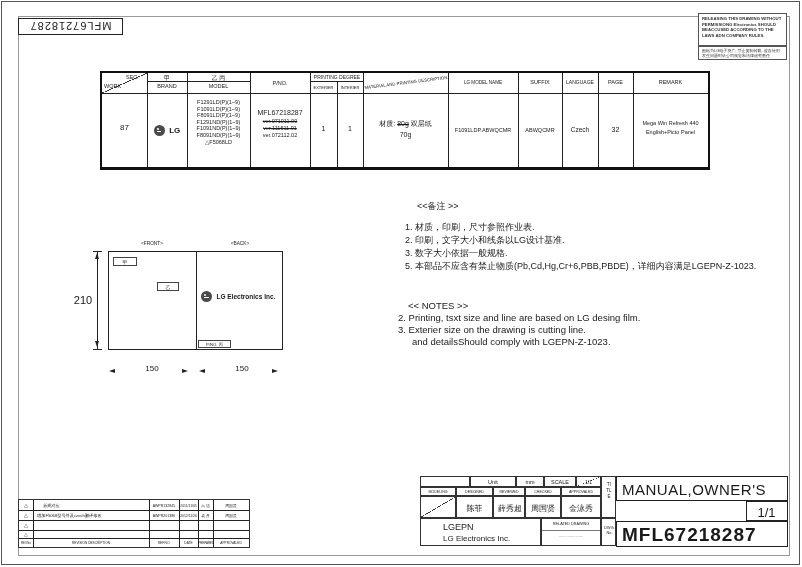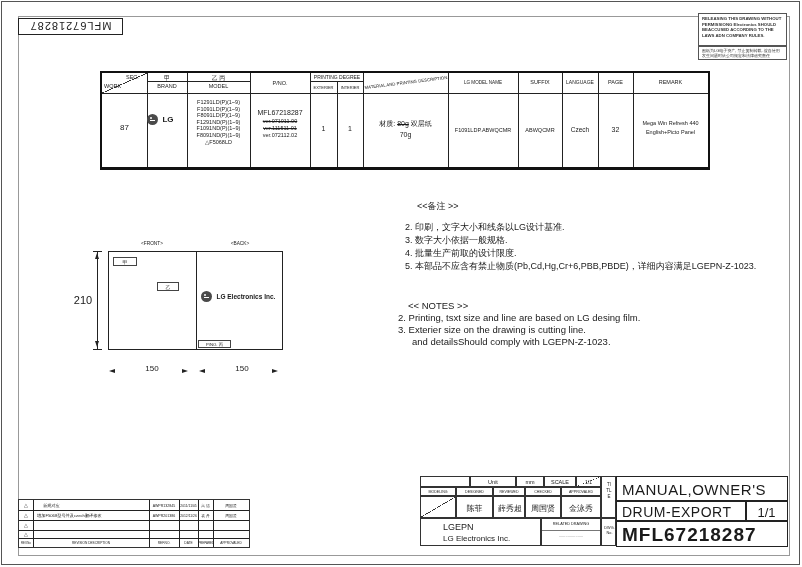--- a/index.html
+++ b/index.html
@@ -75,21 +75,21 @@
     <div class="txt ctr" style="left:235px;top:12px;width:26px;font-size:4px">INTERIER</div>
     <div class="txt ctr" style="left:258px;top:7px;width:92px;font-size:4.3px;transform:rotate(-7deg)">MATERIAL AND PRINTING DESCRIPTION</div>
     <div class="txt ctr" style="left:346px;top:7px;width:70px;font-size:4.6px">LG MODEL NAME</div>
     <div class="txt ctr" style="left:416px;top:6px;width:44px;font-size:5.5px">SUFFIX</div>
     <div class="txt ctr" style="left:460px;top:6px;width:36px;font-size:5px">LANGUAGE</div>
     <div class="txt ctr" style="left:496px;top:6px;width:35px;font-size:5.5px">PAGE</div>
     <div class="txt ctr" style="left:531px;top:6px;width:75px;font-size:5.5px">REMARK</div>
 
     <div class="txt ctr" style="left:0;top:50px;width:45px;font-size:8px">87</div>
 
-    <div class="a" style="left:45px;top:37px;width:40px;text-align:left">
+    <div class="a" style="left:45px;top:48px;width:40px;text-align:center">
       <span class="logo-circle" style="width:11px;height:11px"></span>
       <span style="font-size:8px;font-weight:bold;vertical-align:middle">LG</span>
     </div>
 
     <div class="a ctr" style="left:85px;top:26px;width:63px;font-size:5.5px;line-height:6.6px">
       <div>F1291LD(P)(1~9)</div>
       <div>F1091LD(P)(1~9)</div>
       <div>F8091LD(P)(1~9)</div>
       <div>F1291ND(P)(1~9)</div>
       <div>F1091ND(P)(1~9)</div>
@@ -121,23 +121,23 @@
     <div class="txt ctr" style="left:460px;top:53px;width:36px;font-size:6.5px">Czech</div>
     <div class="txt ctr" style="left:496px;top:53px;width:35px;font-size:7px">32</div>
     <div class="a ctr" style="left:531px;top:46px;width:75px;font-size:5.5px;line-height:9px">
       <div>Mega Win Refresh 440</div>
       <div>English+Picto   Panel</div>
     </div>
   </div>
 
   <div class="a" style="left:405px;top:200px;width:380px;font-size:9px;line-height:13px">
     <div style="margin-left:12px;margin-bottom:8px">&lt;&lt;备注 &gt;&gt;</div>
+    <div>1. 材质，印刷，尺寸参照作业表.</div>
     <div>2. 印刷，文字大小和线条以LG设计基准.</div>
     <div>3. 数字大小依据一般规格.</div>
-    <div>4. 批量生产前取的设计限度.</div>
     <div>5. 本部品不应含有禁止物质(Pb,Cd,Hg,Cr+6,PBB,PBDE)，详细内容满足LGEPN-Z-1023.</div>
   </div>
 
   <div class="a" style="left:398px;top:300px;width:390px;font-size:9.5px;line-height:12px">
     <div style="margin-left:10px">&lt;&lt; NOTES &gt;&gt;</div>
     <div>2. Printing, tsxt  size and line are based on LG desing film.</div>
     <div>3. Exterier size on the drawing is cutting line.</div>
     <div style="margin-left:14px">and detailsShould comply with LGEPN-Z-1023.</div>
   </div>
 
@@ -272,23 +272,20 @@
     <div class="ln" style="left:0;top:11px;width:58px;height:1px;background:#777"></div>
     <div class="txt ctr" style="left:0;top:14px;width:58px;font-size:4px;color:#666">......................</div>
   </div>
   <div class="bx" style="left:601px;top:518px;width:15px;height:28px">
     <div class="a wrap ctr" style="left:1px;top:7px;width:13px;font-size:3.8px;line-height:5px">DWG. No.</div>
   </div>
 
   <div class="bx" style="left:616px;top:476px;width:172px;height:25px;border-width:1.4px;border-color:#222">
     <div class="txt" style="left:5px;top:4px;font-size:15px;letter-spacing:.5px">MANUAL,OWNER'S</div>
   </div>
-  <div class="bx" style="left:616px;top:501px;width:130px;height:20px;border-width:1.4px;border-color:#222">
-    <div class="txt" style="left:5px;top:2px;font-size:14px;letter-spacing:.5px">DRUM-EXPORT</div>
-  </div>
   <div class="bx" style="left:746px;top:501px;width:42px;height:20px;border-width:1.4px;border-color:#222">
     <div class="txt ctr" style="left:0;top:3px;width:39px;font-size:13px">1/1</div>
   </div>
   <div class="bx" style="left:616px;top:521px;width:172px;height:26px;border-width:1.4px;border-color:#222">
     <div class="txt" style="left:5px;top:2px;font-size:19px;font-weight:bold;letter-spacing:1px">MFL67218287</div>
   </div>
 
 </div>
 
 </body></html>

